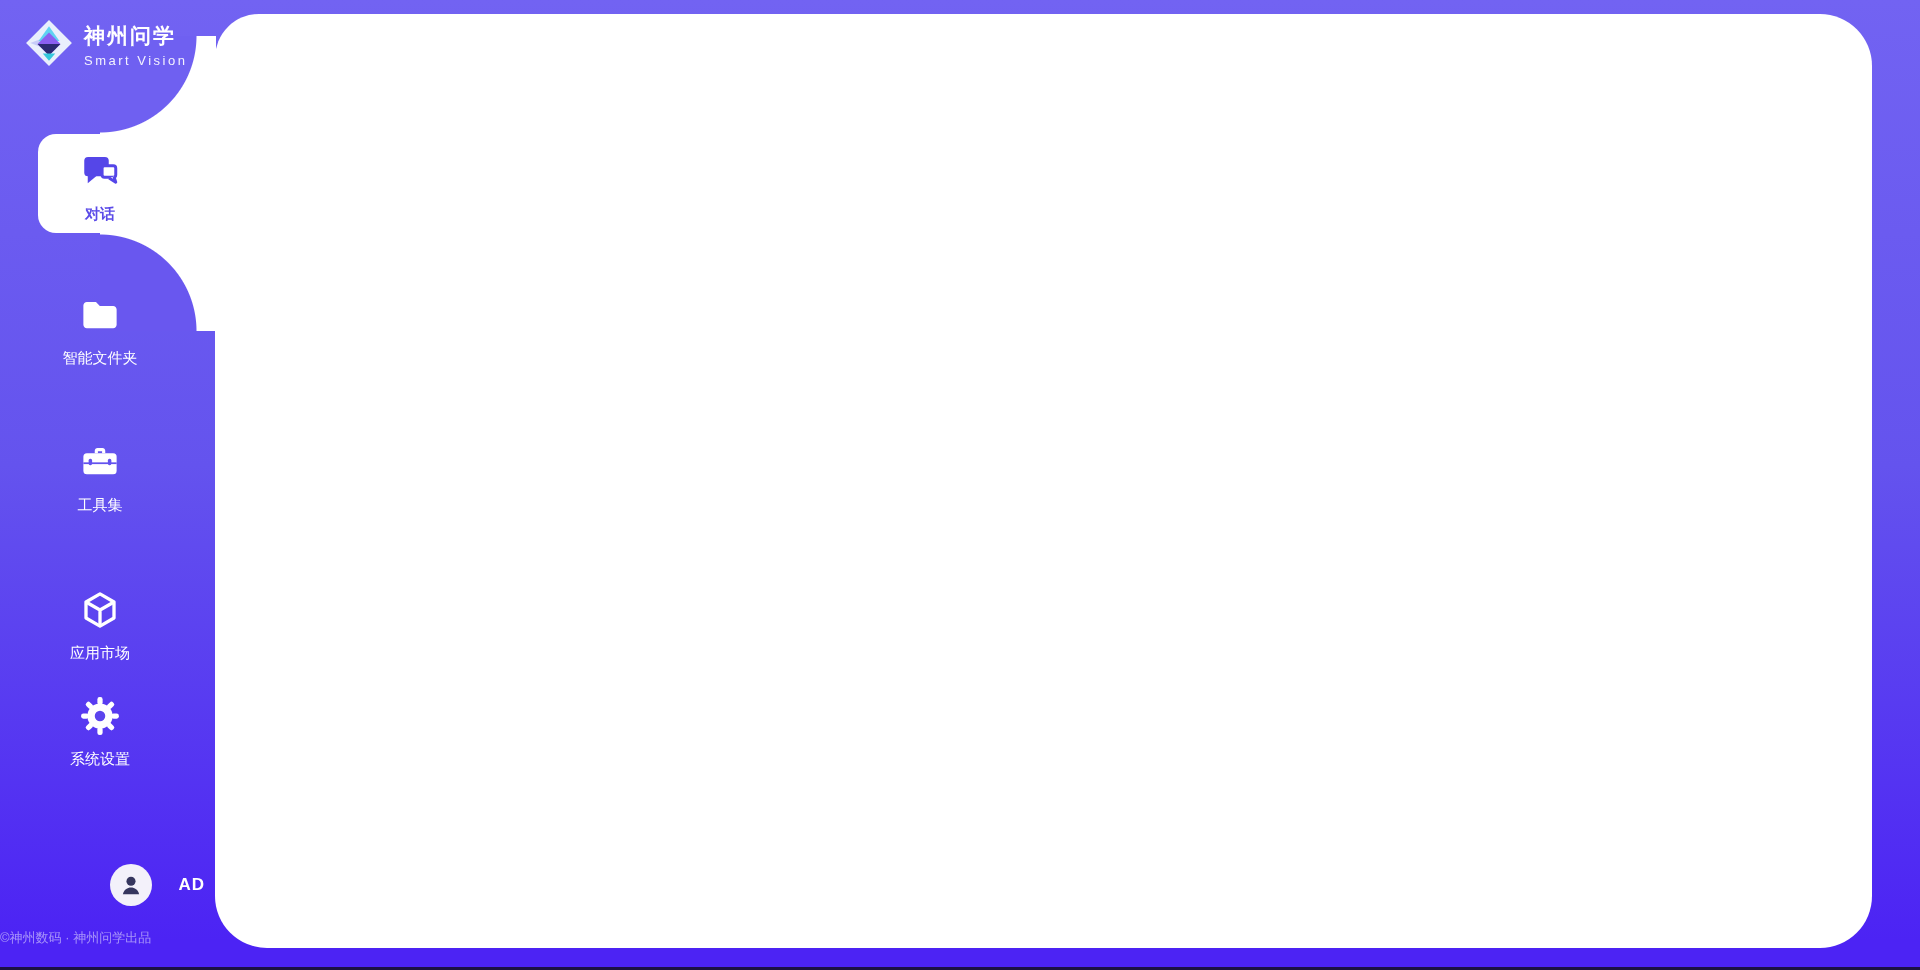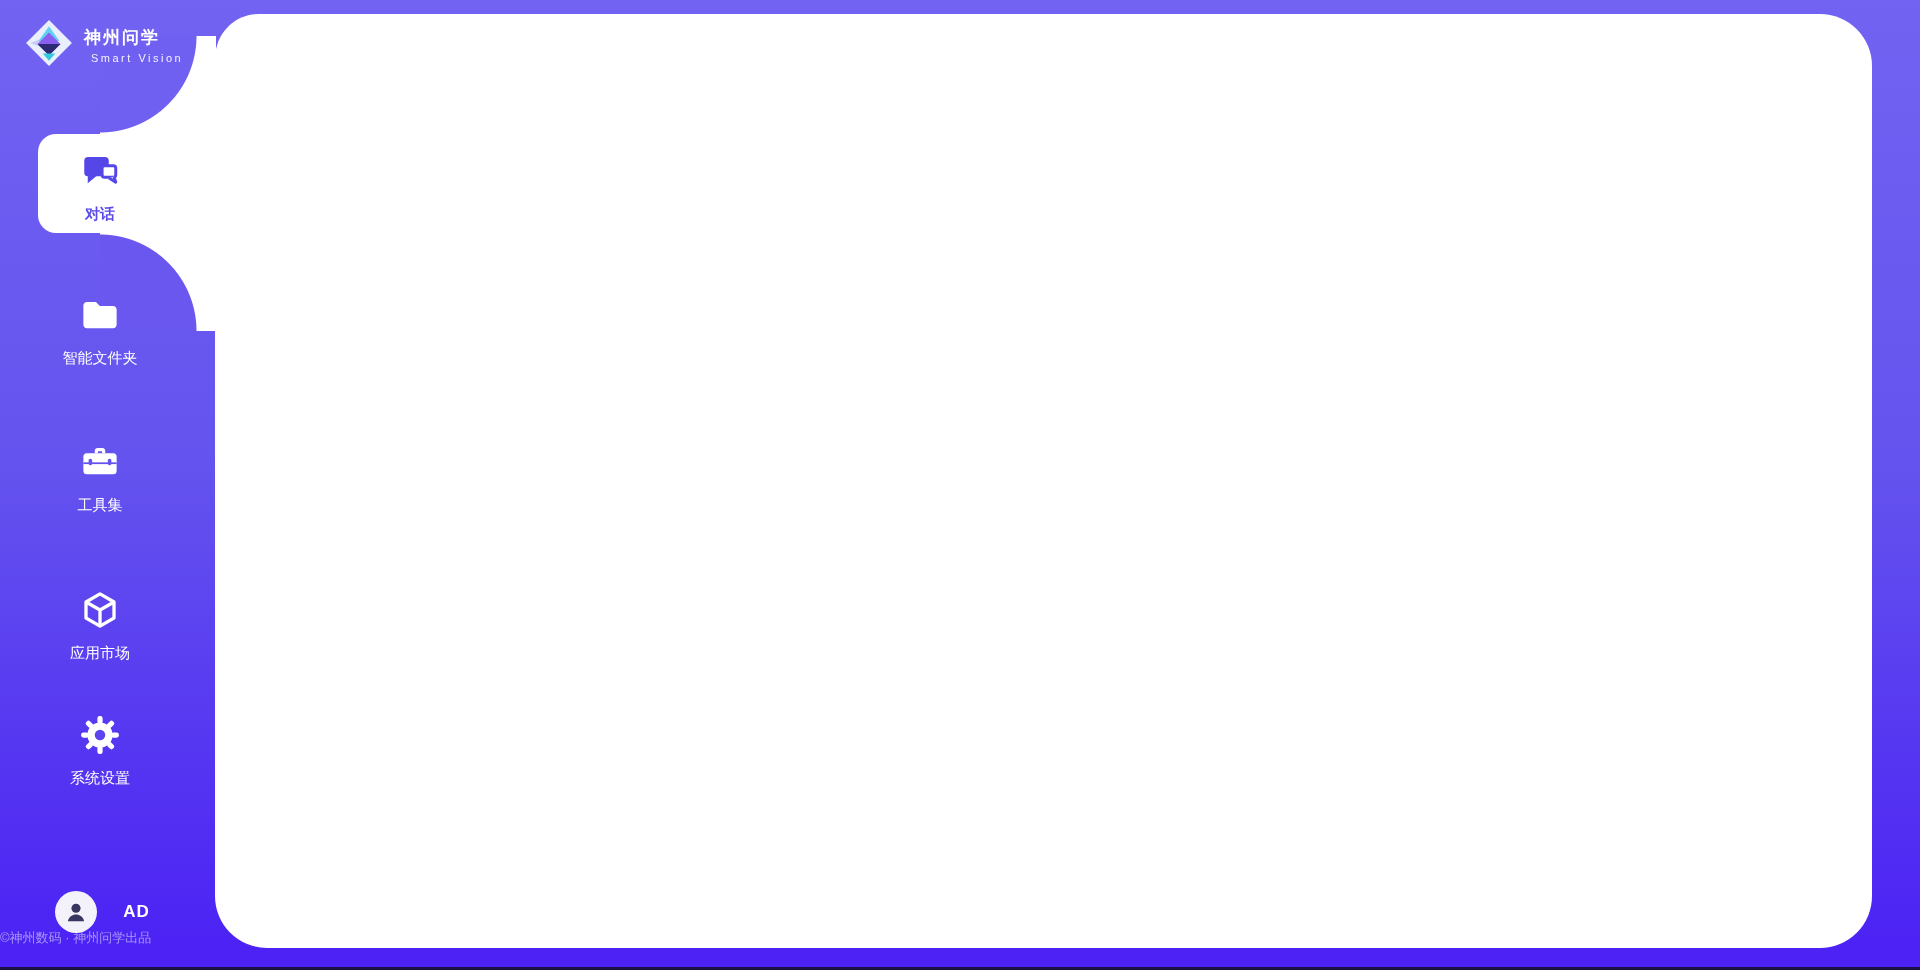--- a/index.html
+++ b/index.html
@@ -19,32 +19,32 @@
   
   .tab-blob{ position:absolute; left:38px; top:134px; width:178px; height:99px;
     background:#fff; border-radius:18px 0 0 18px; z-index:1;}
   .fillet-top{ position:absolute; left:100px; top:36px; width:116px; height:98px; z-index:1;
     background:radial-gradient(circle 97px at 0 0,#6f60f1 0 96px,#ffffff 97px);}
   .fillet-bottom{ position:absolute; left:100px; top:233px; width:116px; height:98px; z-index:1;
     background:radial-gradient(circle 97px at 0 100%,#6957ef 0 96px,#ffffff 97px);}
 
   
   .brand{ position:absolute; left:24px; top:18px; display:flex; align-items:center; gap:10px; z-index:3; }
-  .brand-text .brand-name{ color:#fff; font-size:17px; font-weight:700; letter-spacing:2px; }
-  .brand-text .brand-sub{ color:rgba(255,255,255,.92); font-size:11px; letter-spacing:2.5px; margin-top:3px;margin-left:7px;}
+  .brand-text .brand-name{ color:#fff; font-size:21px; font-weight:700; letter-spacing:2px; }
+  .brand-text .brand-sub{ color:rgba(255,255,255,.92); font-size:13px; letter-spacing:2.5px; margin-top:3px;}
 
   .nav-item{ position:absolute; left:0; width:200px; display:flex; flex-direction:column;
     align-items:center; gap:9px; z-index:3; cursor:pointer; }
   .nav-item .nav-label{ color:#fff; font-size:15px; }
   .nav-item.active .nav-label{ color:#5b4be8; font-weight:600; }
-  .nav-folders{ top:294px; } .nav-tools{ top:441px; } .nav-apps{ top:589px; } .nav-settings{ top:714px; }
+  .nav-folders{ top:294px; } .nav-tools{ top:441px; } .nav-apps{ top:589px; } .nav-settings{ top:695px; }
   .nav-chat{ top:150px; }
 
-  .user-row{ position:absolute; left:0; top:891px; width:205px; display:flex; align-items:center;
-    justify-content:center; gap:26px; z-index:3; cursor:pointer;}
+  .user-row{ position:absolute; left:0; top:864px; width:205px; display:flex; align-items:center;
+    justify-content:flex-end; gap:26px; z-index:3; cursor:pointer;}
   .avatar{ width:42px; height:42px; border-radius:50%; background:#f3f1fa; display:flex;
     align-items:center; justify-content:center; }
   .user-name{ color:#fff; font-size:17px; font-weight:600; letter-spacing:1px;}
   .sidebar-footer{ position:absolute; left:0; top:929px; width:210px; text-align:left;
     color:rgba(255,255,255,.5); font-size:13px; z-index:3; }
 
   
   .content{ position:absolute; left:358px; top:0; width:942px; height:100%; }
   .greeting{ position:absolute; top:148px; left:0; display:flex; align-items:center; gap:18px; }
   .greeting-text{ font-size:29px; font-weight:700; color:#16181d; letter-spacing:.5px; }

